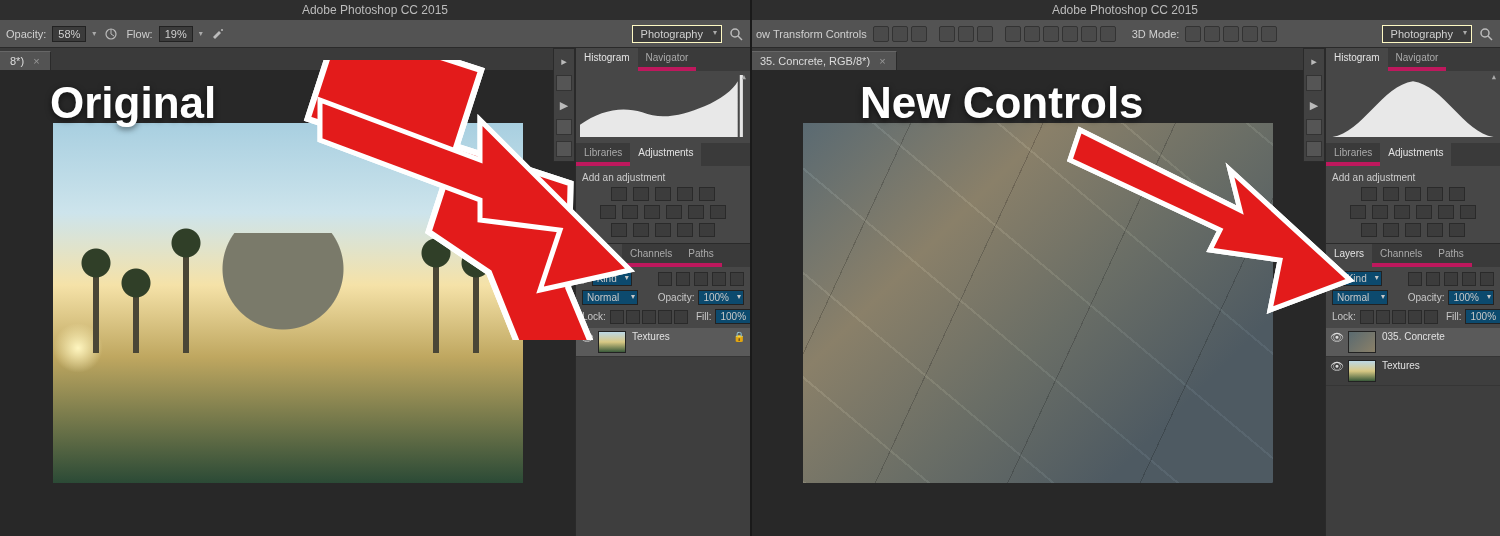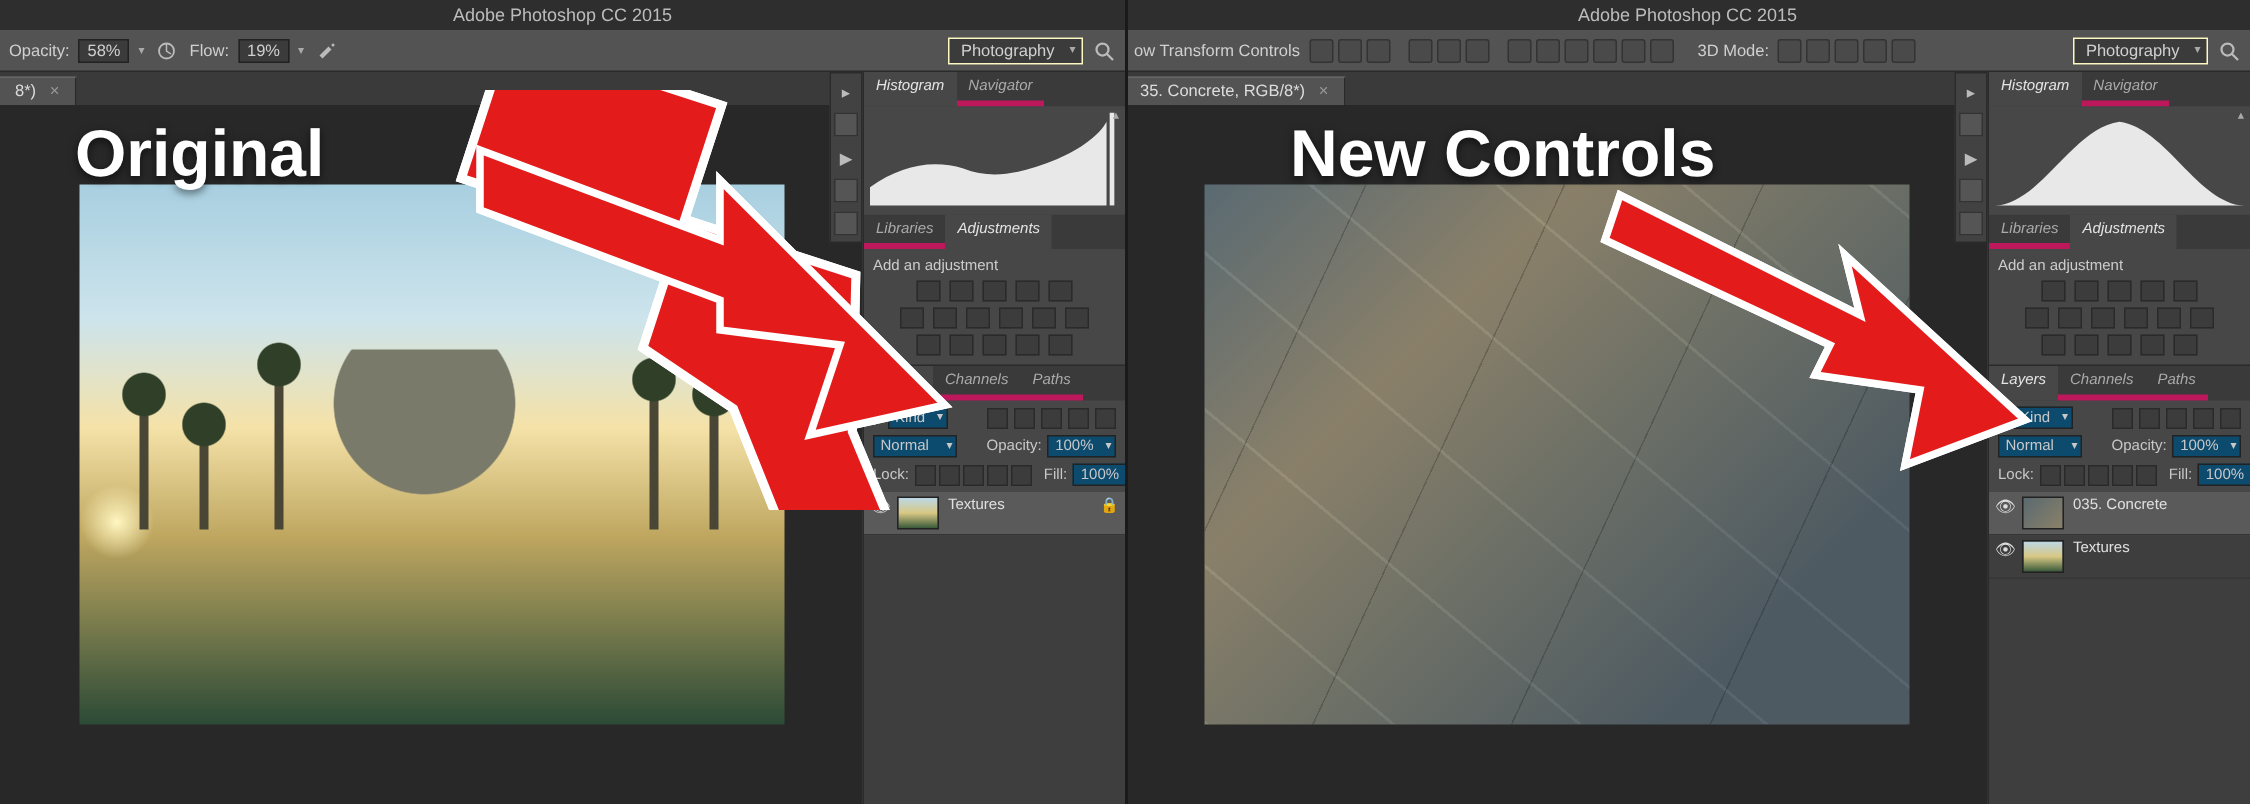--- a/index.html
+++ b/index.html
@@ -40,21 +40,21 @@
 .concrete::before, .concrete::after { content: ""; position: absolute; inset: 0; background: repeating-linear-gradient(40deg, rgba(255,255,255,0.06) 0 2px, transparent 2px 80px), repeating-linear-gradient(-65deg, rgba(0,0,0,0.1) 0 1px, transparent 1px 120px); mix-blend-mode: overlay; }
 
 
 .collapsed-strip { position: absolute; top: 48px; right: 176px; width: 22px; background: #424242; border: 1px solid #2a2a2a; display: flex; flex-direction: column; gap: 6px; padding: 4px 2px; align-items: center; }
 .collapsed-strip .ci { width: 16px; height: 16px; background: #555; border: 1px solid #333; }
 .collapsed-strip .ci.tri { background: none; border: none; display:flex;align-items:center;justify-content:center; color:#bbb;}
 
 
 .rightpanels { position: absolute; top: 48px; right: 0; width: 175px; bottom: 0; background: #474747; border-left: 1px solid #2a2a2a; display: flex; flex-direction: column; }
 .panel-tabs { display: flex; background: #3a3a3a; font-size: 10px; }
-.panel-tabs .pt { padding: 4px 8px; color: #aaa; cursor: pointer; font-style: italic; }
+.panel-tabs .pt { padding: 4px 8px; color: #aaa; cursor: pointer; }
 .panel-tabs .pt.active { background: #474747; color: #e4e4e4; }
 .panel-tabs .pt:not(.active) { border-bottom: 4px solid #be185d; }
 .histobox { height: 72px; background: #474747; position: relative; padding: 4px; }
 .adj-panel { padding: 6px; font-size: 10px; color: #ccc; }
 .adj-label { margin-bottom: 4px; }
 .adj-rows { display: flex; flex-direction: column; gap: 4px; }
 .adj-row { display: flex; gap: 6px; justify-content: center; }
 .adj-row .ai2 { width: 16px; height: 14px; background: #3c3c3c; border: 1px solid #2a2a2a; }
 
 .layers-panel { border-top: 1px solid #2a2a2a; flex: 1; display: flex; flex-direction: column; }

